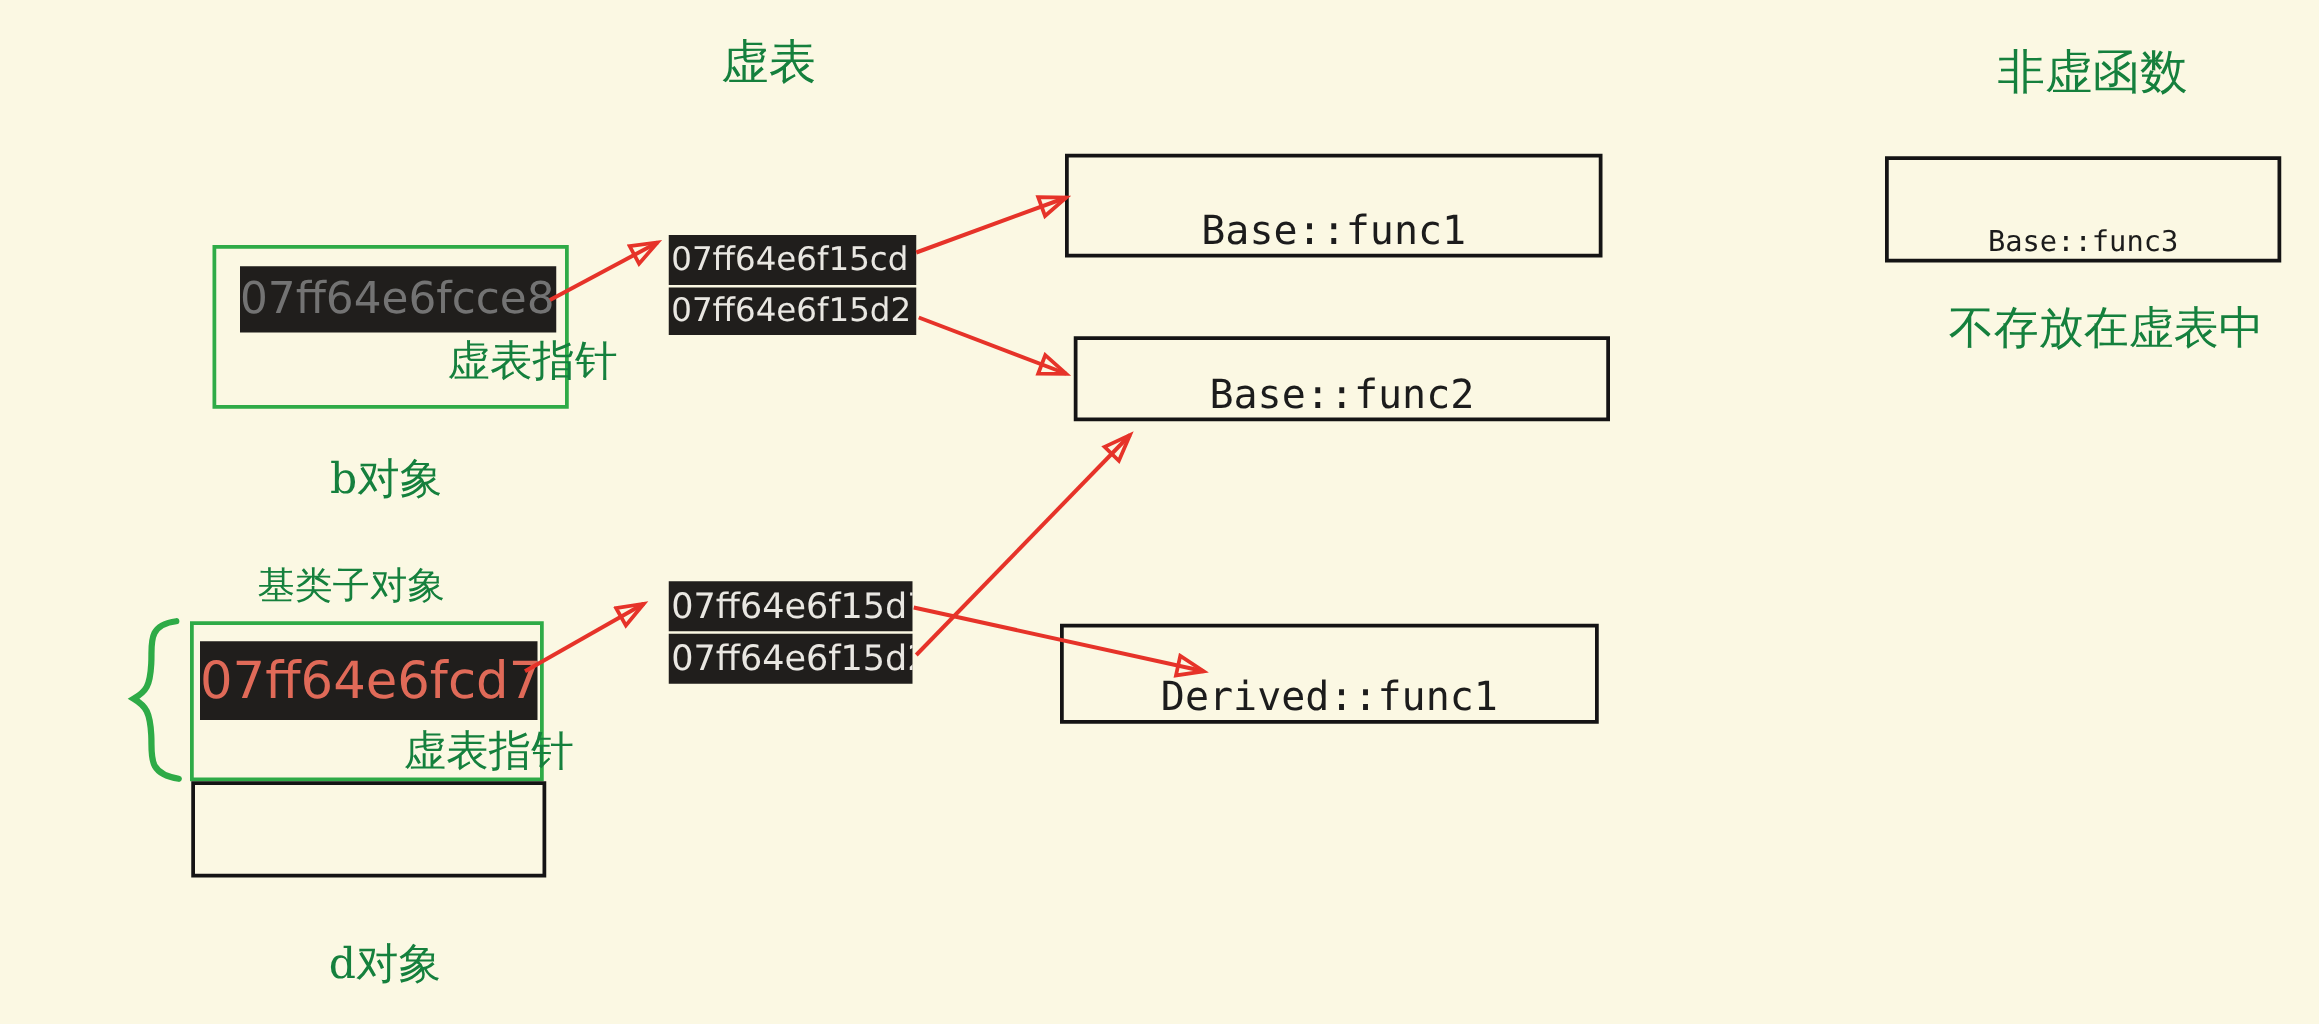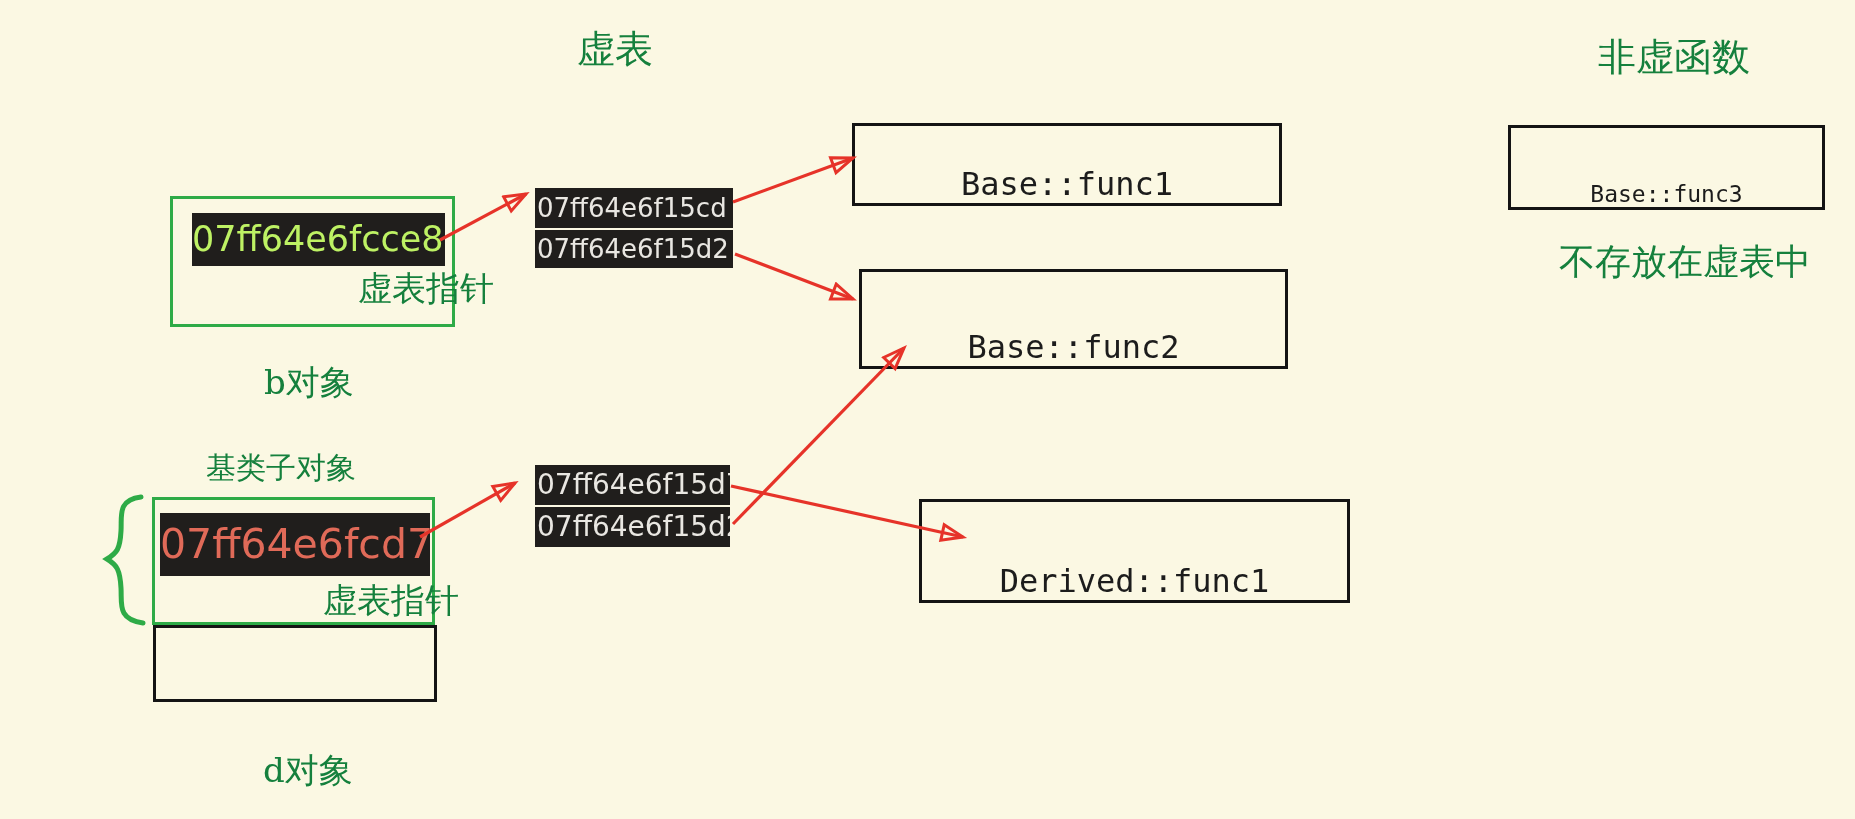--- a/index.html
+++ b/index.html
@@ -22,21 +22,21 @@
   
   .greenbox{border:3px solid #2EAB47;box-sizing:border-box;background:transparent;}
 
   
   .darkbox{
     background:#201E1C;
     font-family:"DejaVu Sans",sans-serif;
     white-space:nowrap;overflow:hidden;
     box-sizing:border-box;
   }
-  .addr-light{color:#bef264;}
+  .addr-light{color:#737373;}
   .addr-salmon{color:#E06A58;}
 
   
   .vrow{
     background:#201E1C;
     font-family:"DejaVu Sans",sans-serif;
     color:#E9E7E2;
     white-space:nowrap;overflow:hidden;
     box-sizing:border-box;
     padding-left:2px;
@@ -87,24 +87,24 @@
 
   <div class="abs vrow" style="left:535px;top:188px;width:198px;height:40px;font-size:26px;line-height:40px;">07ff64e6f15cd {</div>
   <div class="abs vrow" style="left:535px;top:230px;width:198px;height:38px;font-size:26px;line-height:38px;">07ff64e6f15d2 {</div>
 
   <div class="abs vrow" style="left:535px;top:465px;width:195px;height:40px;font-size:28px;line-height:40px;">07ff64e6f15d7</div>
   <div class="abs vrow" style="left:535px;top:507px;width:195px;height:40px;font-size:28px;line-height:40px;">07ff64e6f15d2</div>
 
   <div class="abs funcbox" style="left:852px;top:123px;width:430px;height:83px;font-size:32px;">
     <span>Base::func1</span>
   </div>
-  <div class="abs funcbox" style="left:859px;top:269px;width:429px;height:100px;font-size:32px;">
+  <div class="abs funcbox" style="left:859px;top:269px;width:429px;height:68px;font-size:32px;">
     <span>Base::func2</span>
   </div>
-  <div class="abs funcbox" style="left:919px;top:499px;width:431px;height:104px;font-size:32px;">
+  <div class="abs funcbox" style="left:848px;top:499px;width:431px;height:80px;font-size:32px;">
     <span>Derived::func1</span>
   </div>
 
   <div class="abs funcbox" style="left:1508px;top:125px;width:317px;height:85px;font-size:23px;">
     <span>Base::func3</span>
   </div>
   <div class="abs cjk center" style="left:1540px;top:238px;width:290px;font-size:36px;">不存放在虚表中</div>
 
   <svg class="overlay" viewBox="0 0 1855 819">
     <defs>

